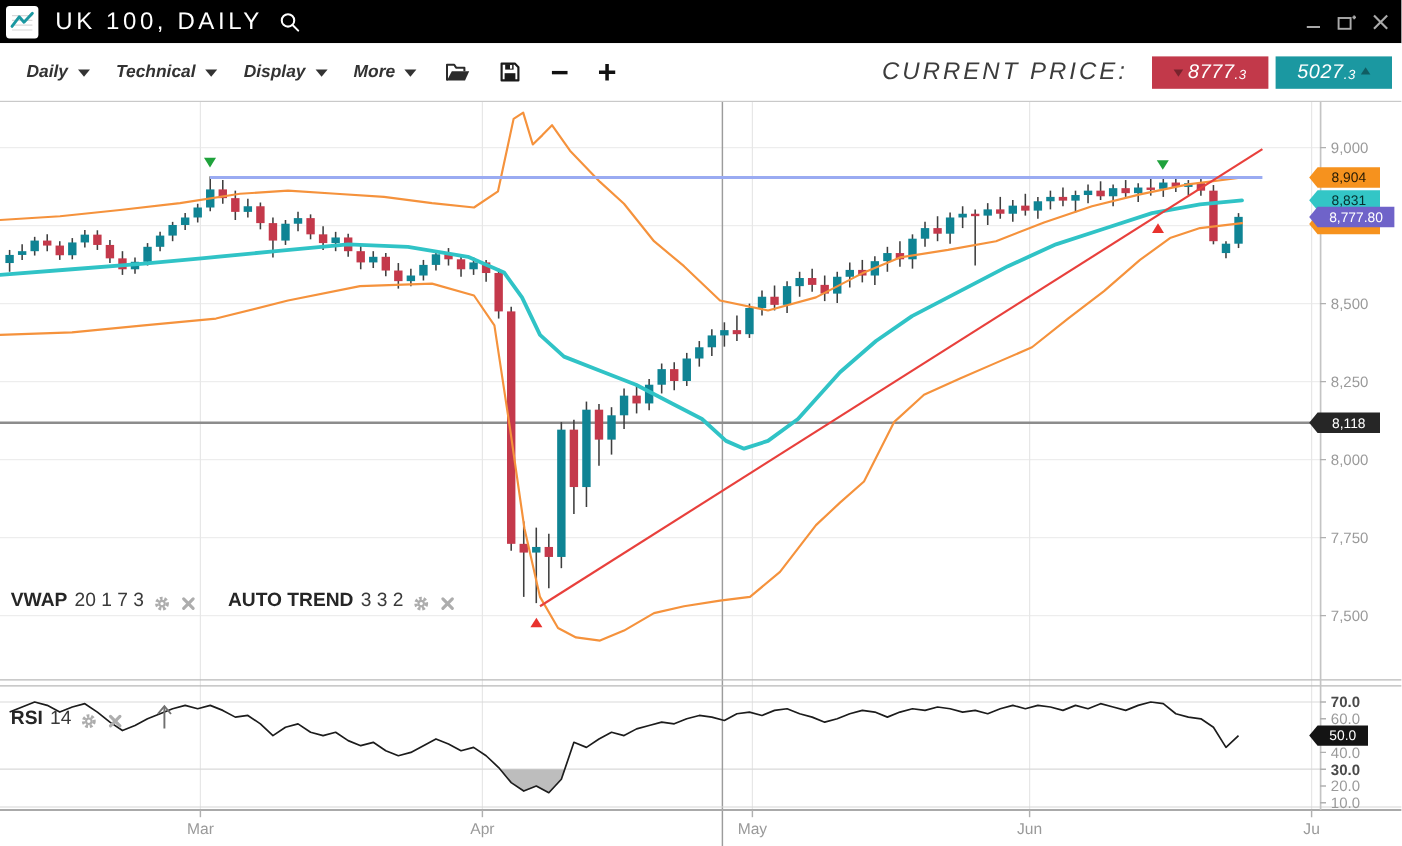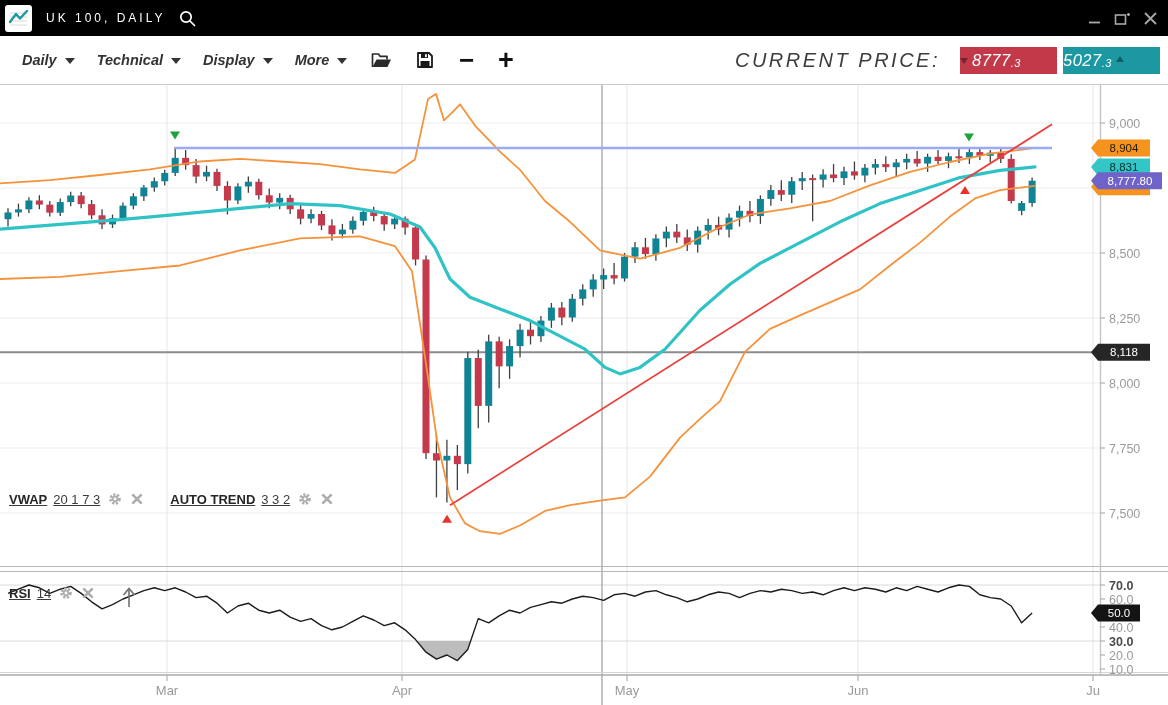--- a/index.html
+++ b/index.html
@@ -3,46 +3,46 @@
 <meta charset="utf-8">
 <style>
   html,body{margin:0;padding:0;}
   body{width:1168px;height:705px;overflow:hidden;position:relative;background:#fff;
        font-family:"Liberation Sans",sans-serif;}
   
   .titlebar{position:absolute;top:0;left:0;right:0;height:36px;background:#000;z-index:5;
             display:flex;align-items:center;color:#fff;}
   .logo{width:27px;height:27px;background:#fff;border-radius:3px;margin-left:5px;
         display:flex;align-items:center;justify-content:center;}
-  .title{margin-left:14px;font-size:12px;letter-spacing:3px;color:#fff;}
+  .title{margin-left:14px;font-size:20px;letter-spacing:3px;color:#fff;}
   .tb-search{margin-left:13px;cursor:pointer;}
   .win-controls{margin-left:auto;display:flex;align-items:center;gap:12px;margin-right:10px;}
   .win-controls svg{cursor:pointer;}
   
   .toolbar{position:absolute;top:36px;left:0;right:0;height:48px;background:#fff;z-index:5;
            border-bottom:1px solid #c9c9c9;display:flex;align-items:center;font-style:italic;}
   .menu{display:flex;align-items:center;gap:8px;margin-left:22px;cursor:pointer;
         font-weight:bold;font-size:14.5px;color:#333;}
   .caret{width:0;height:0;border-left:5px solid transparent;border-right:5px solid transparent;
          border-top:6px solid #333;margin-top:2px;}
   .tool-icon{margin-left:24px;cursor:pointer;display:flex;align-items:center;}
   .price-area{margin-left:auto;display:flex;align-items:center;margin-right:8px;}
   .cp-label{font-size:20px;color:#3c3c3c;letter-spacing:2.5px;margin-right:14px;}
-  .price-btn{width:97px;height:27px;display:flex;align-items:center;
+  .price-btn{width:97px;height:27px;display:flex;align-items:center;justify-content:center;
              color:#fff;font-size:16.5px;letter-spacing:.5px;margin-left:6px;cursor:pointer;position:relative;}
   .price-btn .dec{font-size:11px;margin-top:5px;}
   .tri-dn{width:0;height:0;border-left:4.5px solid transparent;border-right:4.5px solid transparent;
           border-top:6px solid rgba(0,0,0,.38);margin-right:4px;margin-top:2px;}
   .tri-up{width:0;height:0;border-left:4.5px solid transparent;border-right:4.5px solid transparent;
           border-bottom:6px solid rgba(0,0,0,.38);margin-left:4px;margin-bottom:2px;}
   
   #chart-svg{position:absolute;top:0;left:0;z-index:1;}
   
-  .legend{position:absolute;z-index:3;display:flex;align-items:flex-start;gap:6px;
-          font-size:13px;color:#3a3a3a;text-decoration:underline;}
+  .legend{position:absolute;z-index:3;display:flex;align-items:flex-end;gap:6px;
+          font-size:16px;color:#3a3a3a;}
   .lg-name{font-weight:bold;color:#262626;}
   .lg-icon{cursor:pointer;margin-left:2px;}
   .lg-gap{width:14px;}
   #lg-ind{left:9px;top:492px;}
   #lg-rsi{left:9px;top:586px;}
   .rsi-arrow{margin-left:20px;cursor:pointer;}
   .hidden-defs{position:absolute;width:0;height:0;overflow:hidden;}
 </style>
 </head>
 <body>

